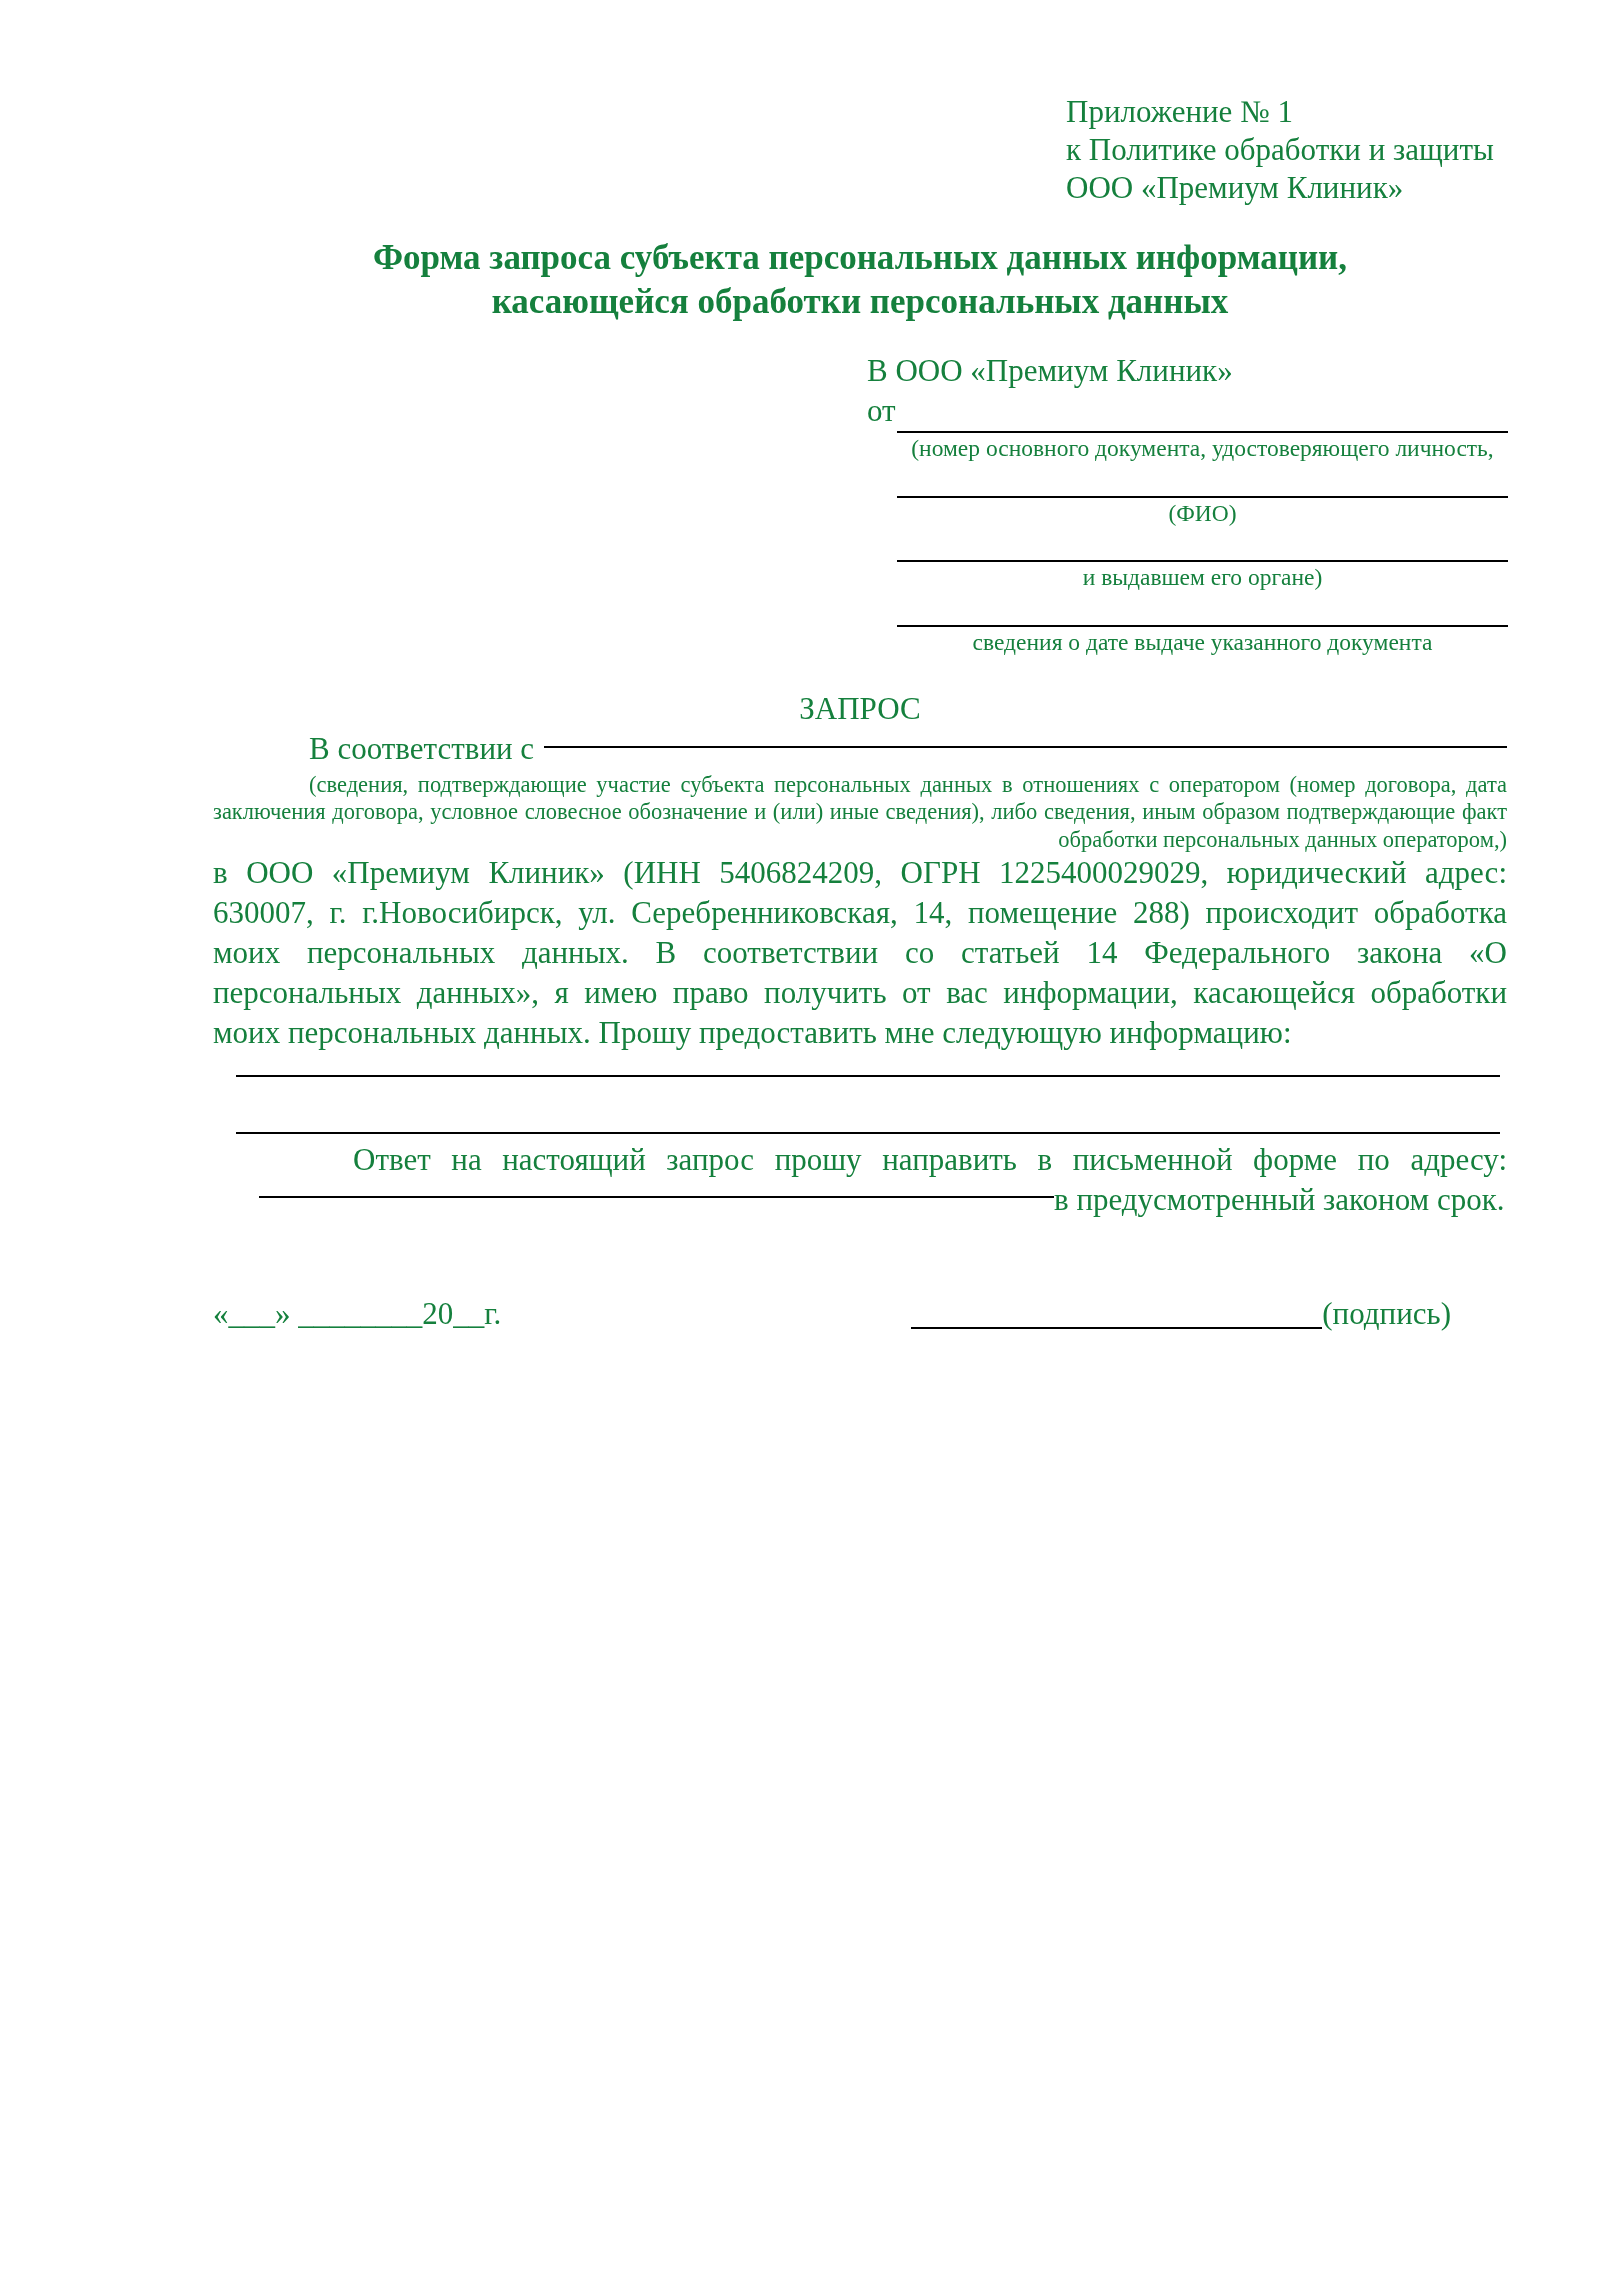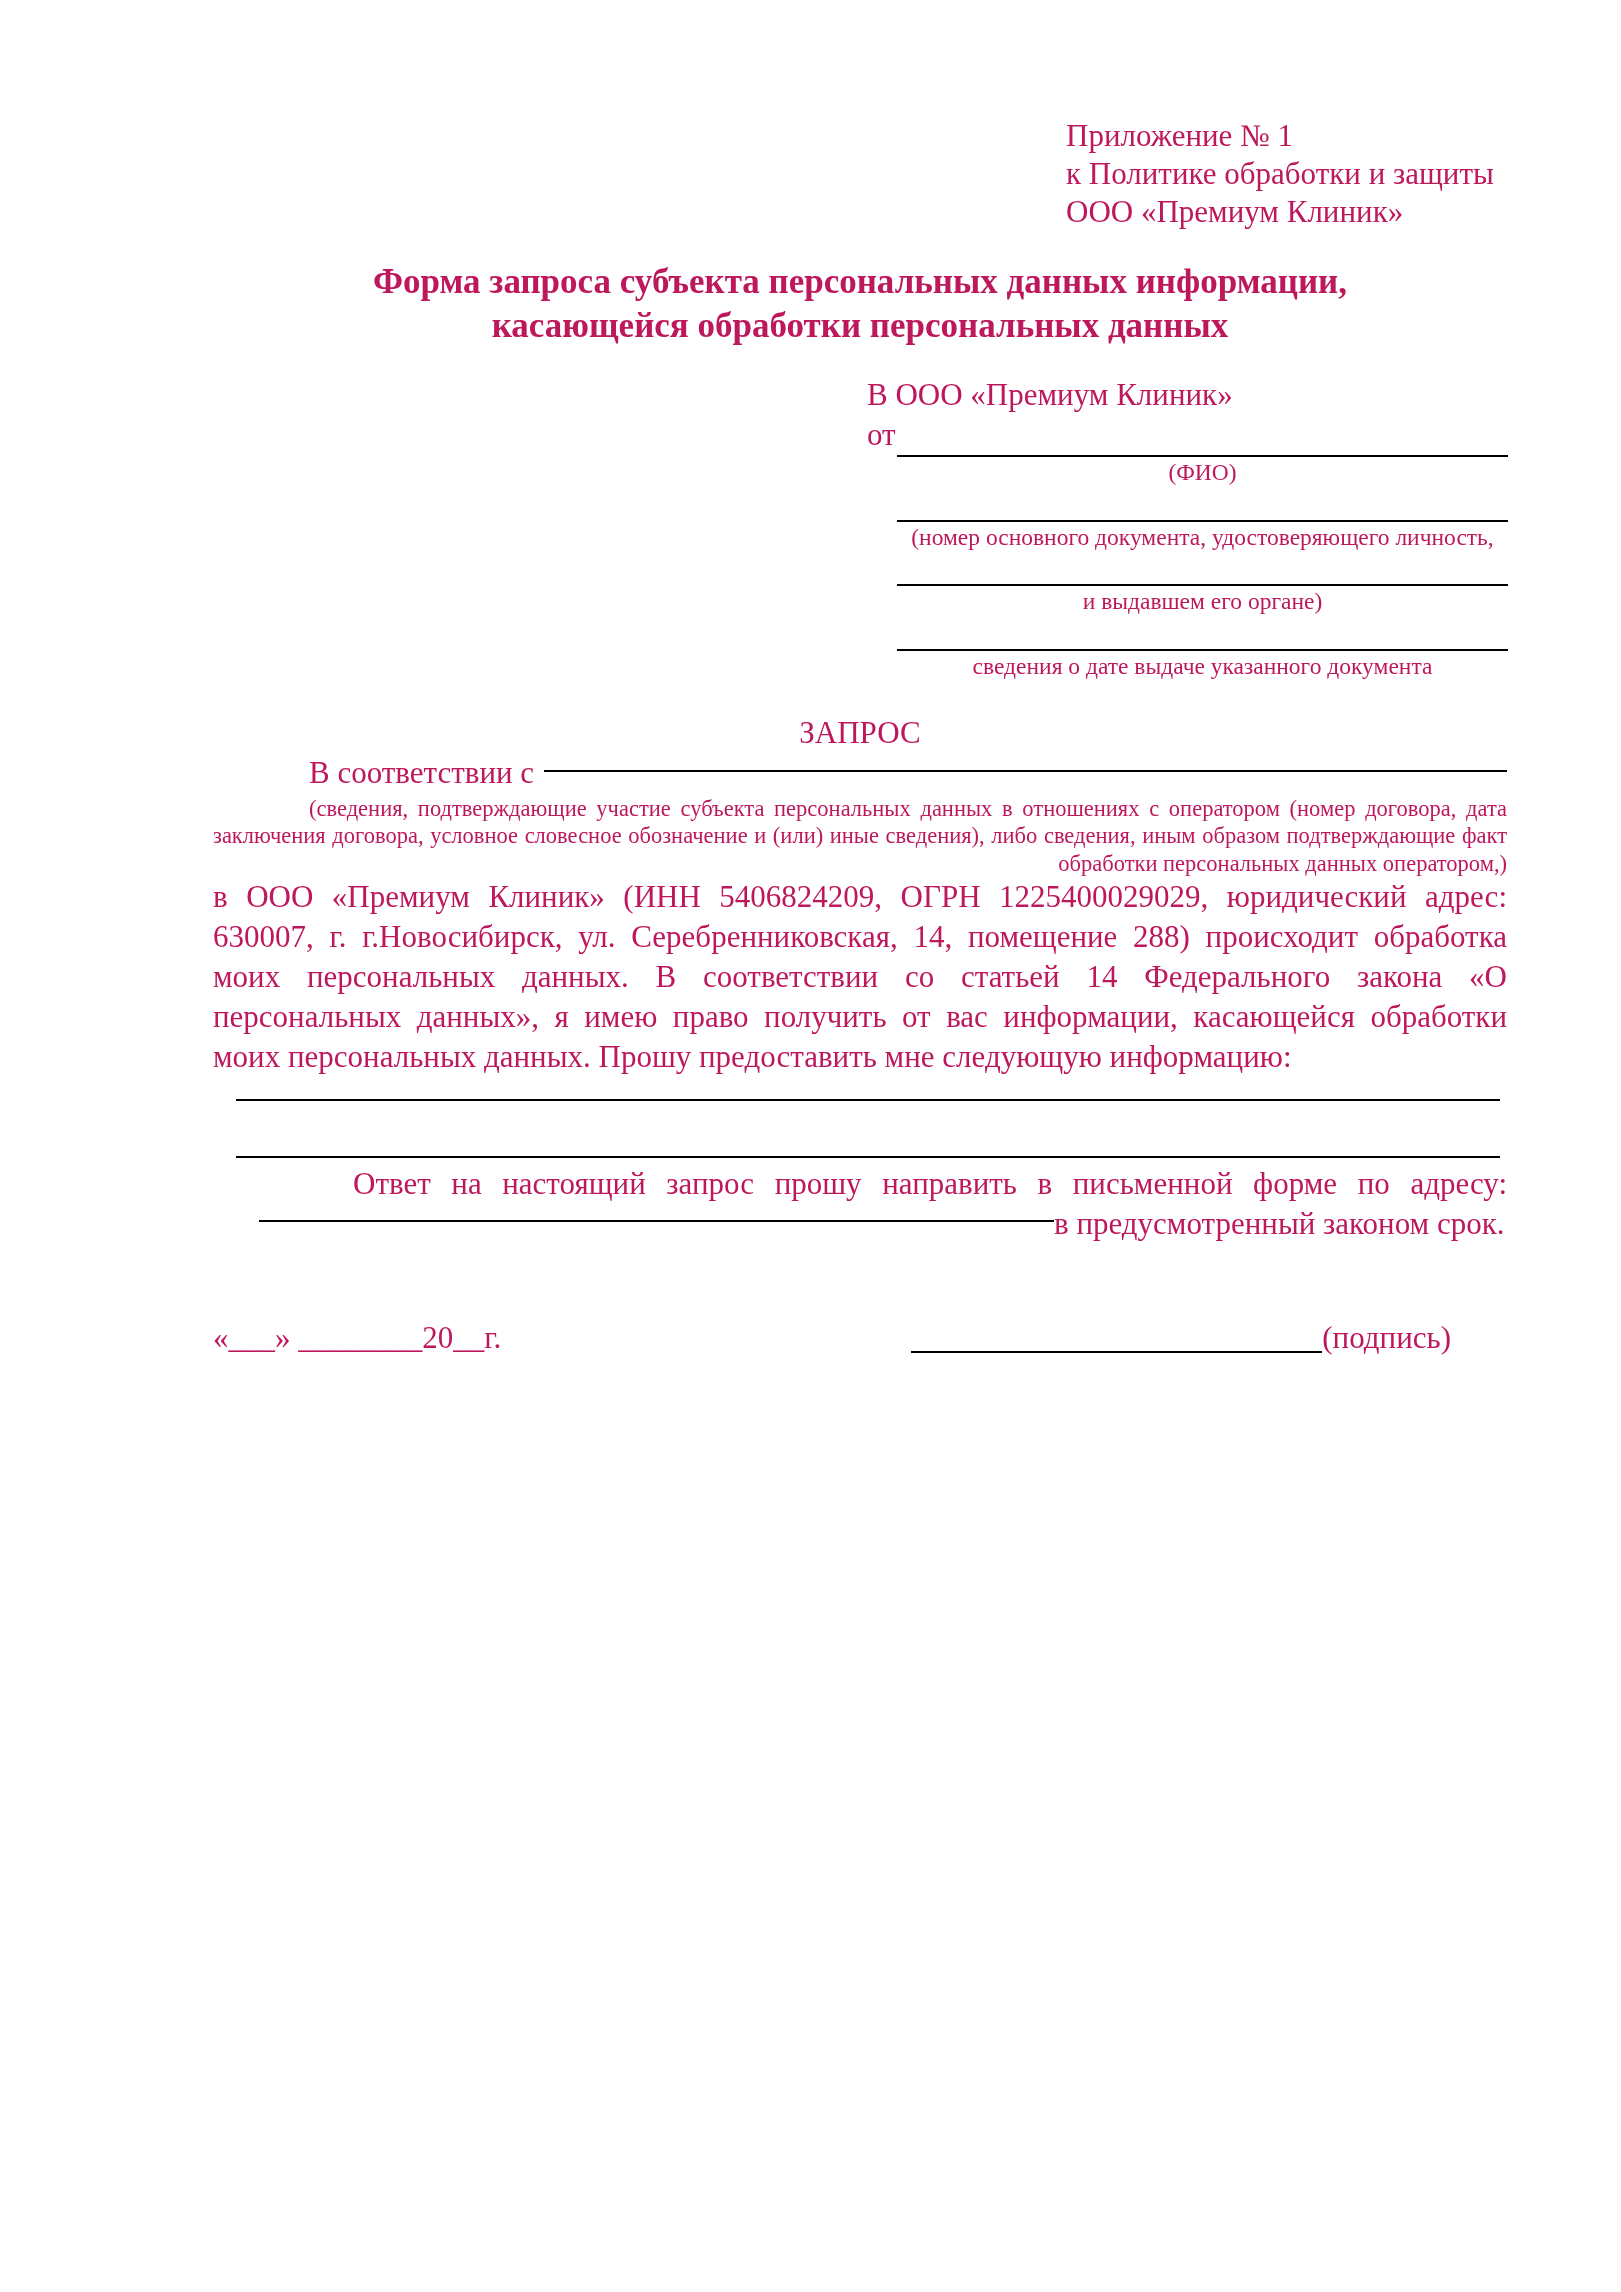--- a/index.html
+++ b/index.html
@@ -6,26 +6,26 @@
     margin: 0;
     padding: 0;
     background: #888;
   }
   .page {
     position: relative;
     width: 1621px;
     height: 2293px;
     margin: 0 auto;
     background: #ffffff;
-    color: #be185d;
+    color: #15803d;
     font-family: "Liberation Serif", "DejaVu Serif", serif;
     font-size: 31px;
     line-height: 40px;
     box-sizing: border-box;
-    padding-top: 117px;
+    padding-top: 93px;
     overflow: hidden;
   }
   .content {
     margin-left: 213px;
     width: 1294px;
   }
   
   .appendix {
     margin-left: 853px;
     line-height: 38px;
@@ -162,25 +162,25 @@
     <div class="doc-title">
       <div>Форма запроса субъекта персональных данных информации,</div>
       <div>касающейся обработки персональных данных</div>
     </div>
 
     <div class="addressee-to">В ООО «Премиум Клиник»</div>
     <div class="addressee-from">от</div>
 
     <div class="field">
       <div class="rule"></div>
+      <div class="caption">(номер основного документа, удостоверяющего личность,</div>
+    </div>
+    <div class="field">
+      <div class="rule"></div>
       <div class="caption">(ФИО)</div>
-    </div>
-    <div class="field">
-      <div class="rule"></div>
-      <div class="caption">(номер основного документа, удостоверяющего личность,</div>
     </div>
     <div class="field">
       <div class="rule"></div>
       <div class="caption">и выдавшем его органе)</div>
     </div>
     <div class="field">
       <div class="rule"></div>
       <div class="caption">сведения о дате выдаче указанного документа</div>
     </div>
 

